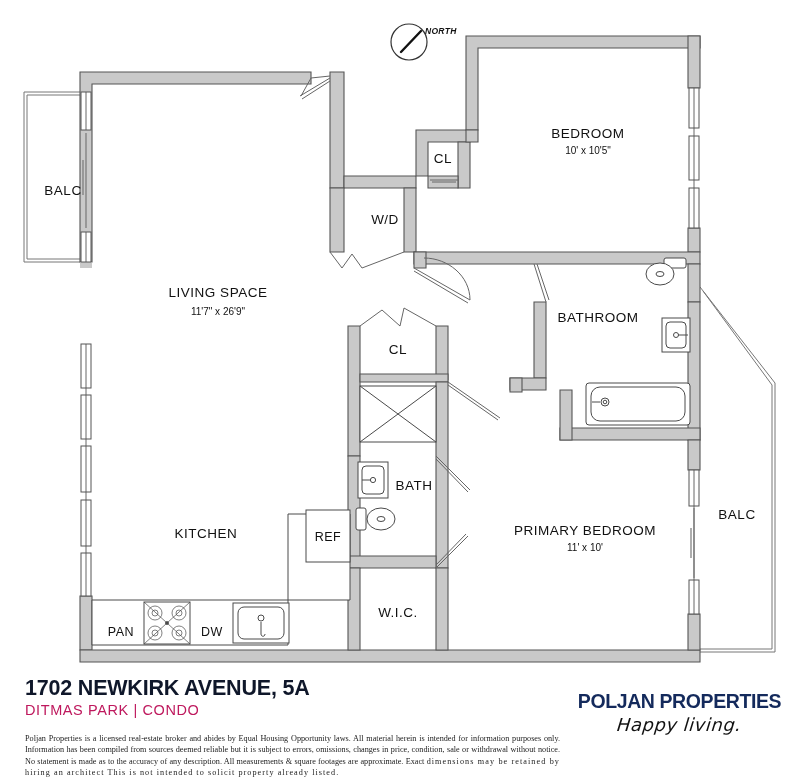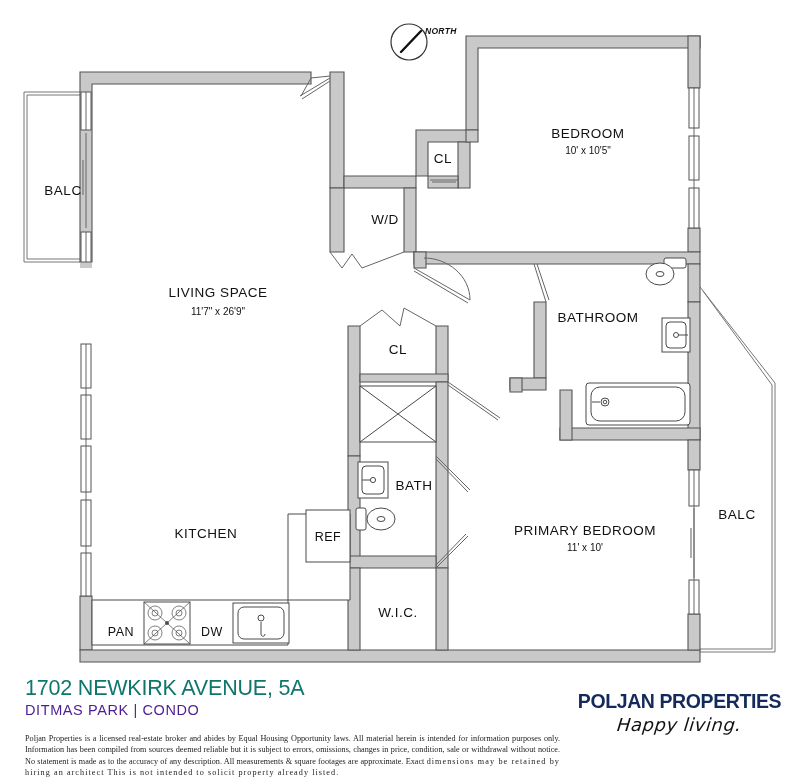--- a/index.html
+++ b/index.html
@@ -13,23 +13,23 @@
              text-anchor:middle;letter-spacing:.5px;}
   .rl-name{font-size:13.5px;}
   .rl-name-sm{font-size:12.5px;}
   .rl-dim{font-size:10px;letter-spacing:0px;}
   .rl-north{font-size:8.5px;font-style:italic;font-weight:bold;
             text-anchor:start;letter-spacing:.3px;}
 
   
   #footer{position:absolute;left:0;top:672px;width:800px;height:112px;}
   #addr-block{position:absolute;left:25px;top:5px;width:545px;}
-  #addr-line1{font-size:21.5px;font-weight:normal;letter-spacing:-0.2px;
-              line-height:1.05;color:#0f766e;white-space:nowrap;}
-  #addr-line2{font-size:14.5px;letter-spacing:.6px;margin-top:2px;color:#4c1d95;
+  #addr-line1{font-size:21.5px;font-weight:bold;letter-spacing:-0.2px;
+              line-height:1.05;color:#0f172a;white-space:nowrap;}
+  #addr-line2{font-size:14.5px;letter-spacing:.6px;margin-top:2px;color:#be185d;
               white-space:nowrap;}
   #disclaimer{margin-top:15px;font-family:"Liberation Serif",serif;
               font-size:8.2px;line-height:1.42;color:#222;
               text-align:justify;width:535px;}
   #disclaimer .spaced{letter-spacing:1.05px;}
 
   #logo-block{position:absolute;left:572px;top:18px;width:215px;text-align:center;}
   #logo-name{font-size:19.5px;font-weight:bold;color:#142a5c;
              letter-spacing:-0.4px;white-space:nowrap;}
   #logo-tag{margin-top:1px;font-family:"DejaVu Sans",sans-serif;

